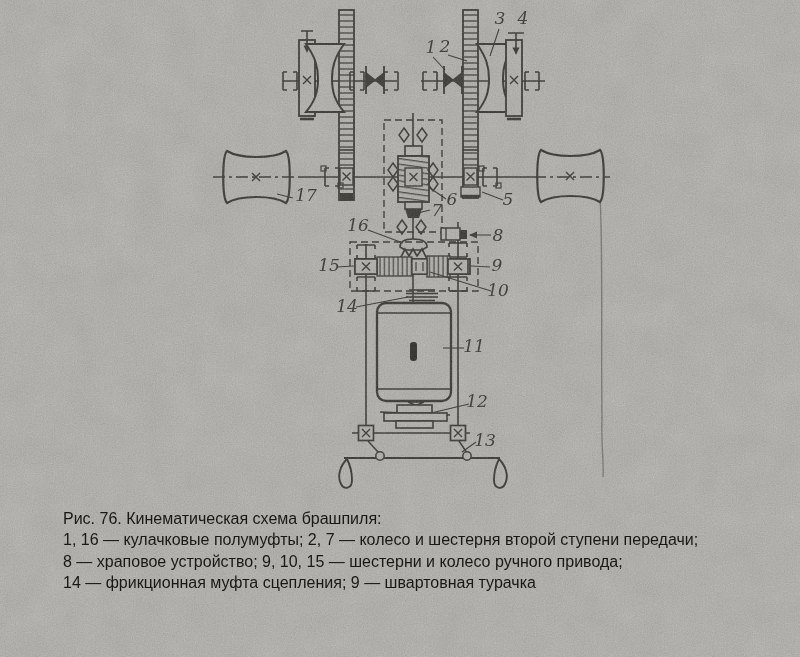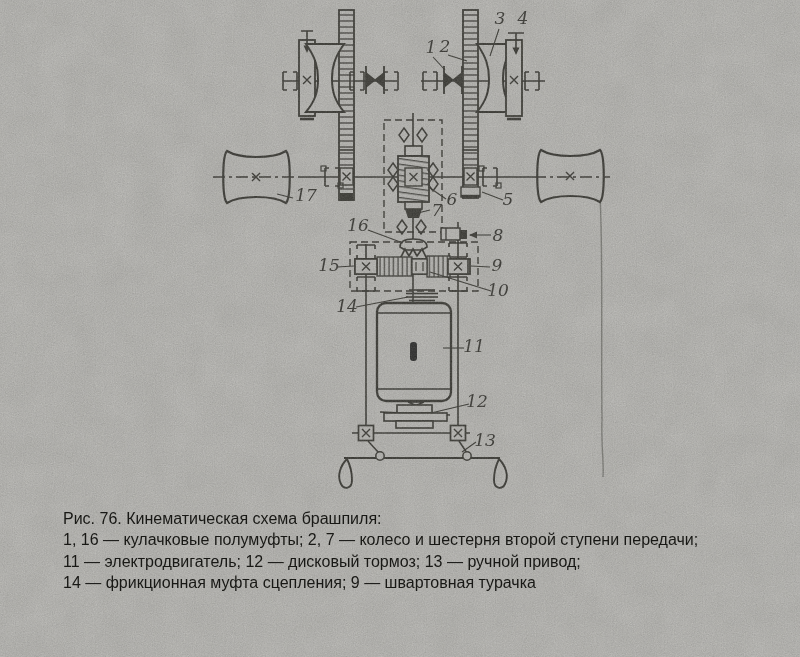--- a/index.html
+++ b/index.html
@@ -267,17 +267,17 @@
   </g>
 
   <rect width="800" height="657" filter="url(#mottle)"></rect>
   <rect width="800" height="657" filter="url(#grainF)"></rect>
   <rect width="800" height="657" filter="url(#grainW)"></rect>
 </svg>
 
 <div id="caption">
   <div>Рис. 76. Кинематическая схема брашпиля:</div>
   <div>1, 16 — кулачковые полумуфты; 2, 7 — колесо и шестерня второй ступени передачи;</div>
-  <div>11 — электродвигатель; 12 — дисковый тормоз; 13 — ручной привод;</div>
+  <div>8 — храповое устройство; 9, 10, 15 — шестерни и колесо ручного привода;</div>
   <div>14 — фрикционная муфта сцепления; 9 — швартовная турачка</div>
 </div>
 
 </div>
 
 </body></html>

